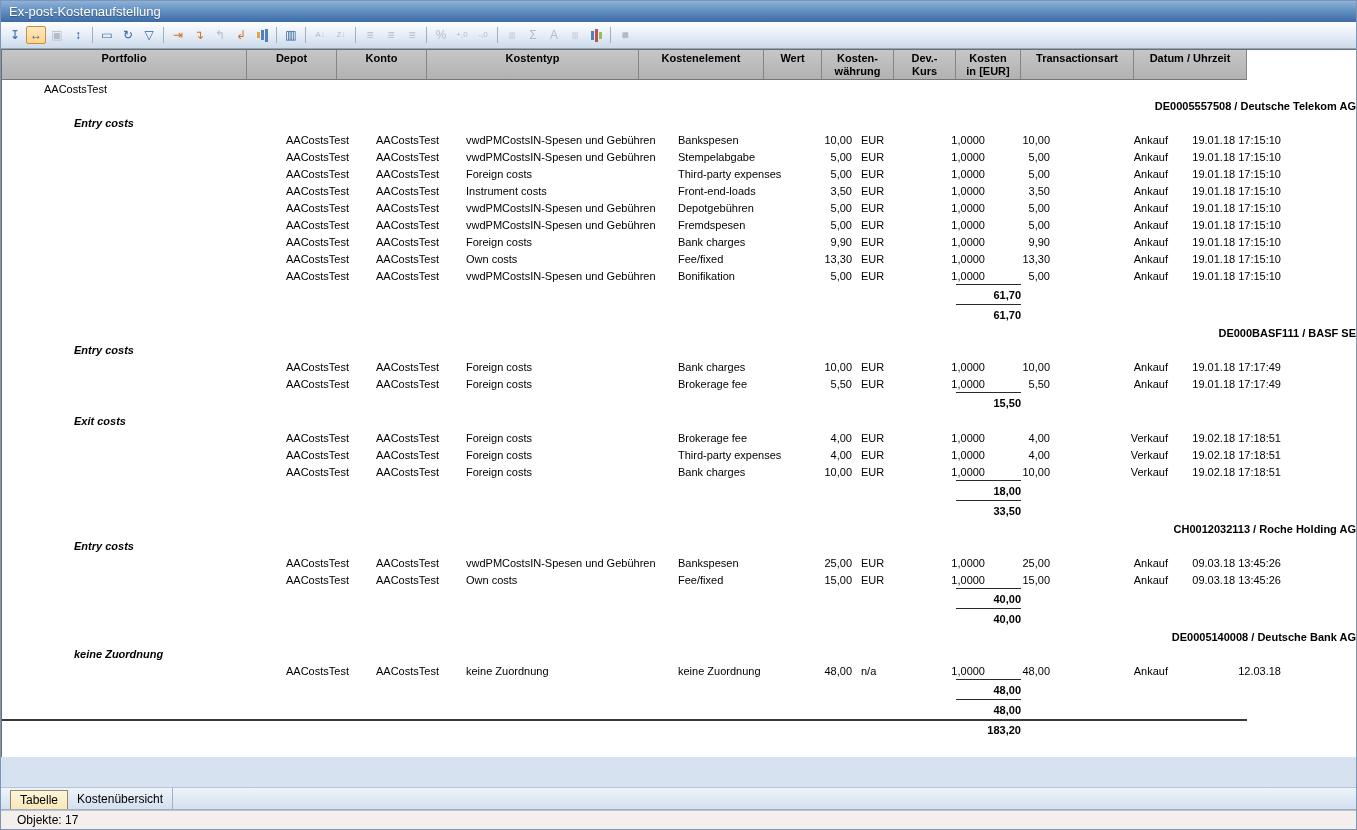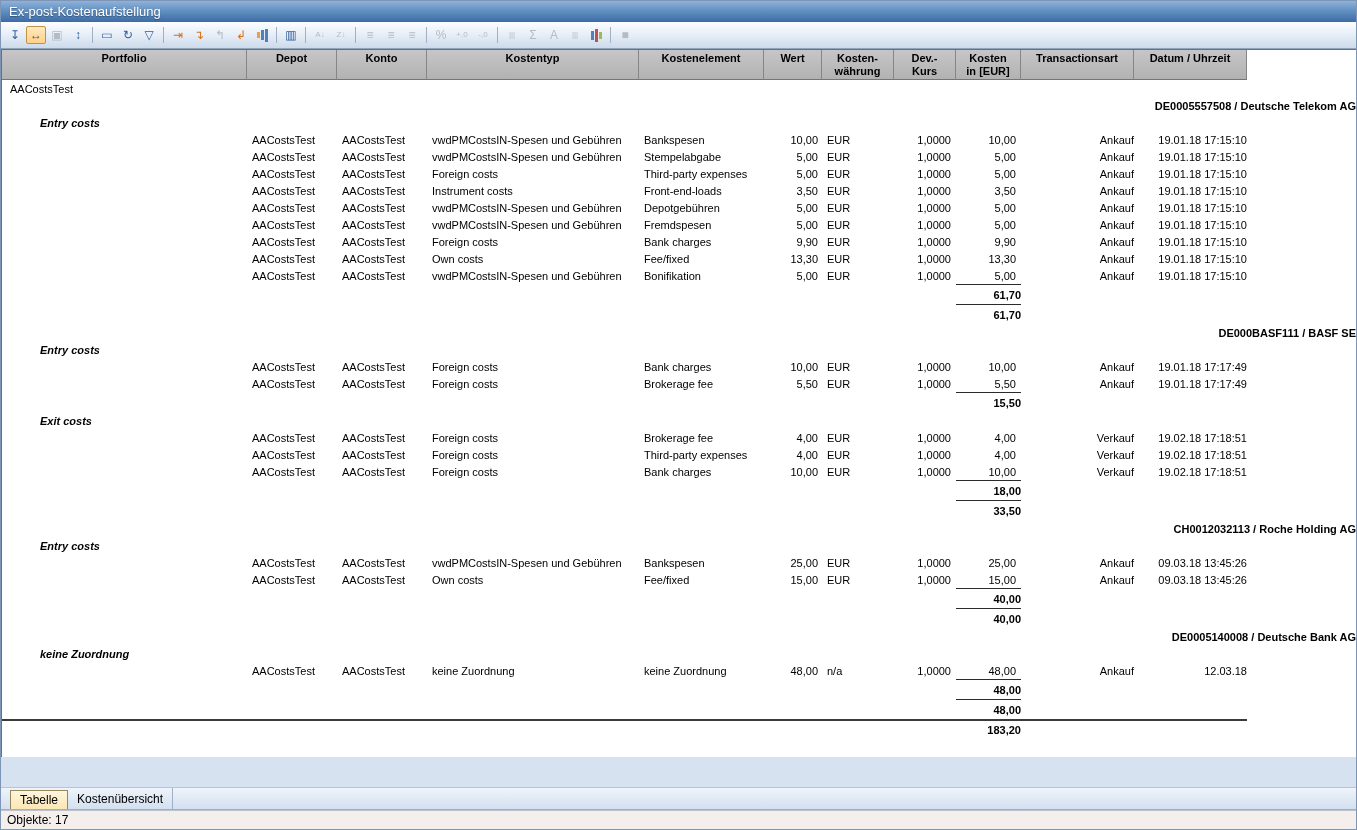--- a/index.html
+++ b/index.html
@@ -47,21 +47,21 @@
   .header { height:30px; }
   .hcell {
     background:linear-gradient(#c6c6c6, #b2b2b2);
     border-right:1px solid #858585; border-bottom:1px solid #757575;
     font-size:11px; font-weight:bold; text-align:center; padding-top:2px;
     display:flex; flex-direction:column; align-items:center; line-height:13px;
     white-space:nowrap; cursor:default;
   }
   .trow { white-space:nowrap; font-size:11px; display:flex; align-items:center; }
   .trow.grid { display:grid; align-items:center; }
-  .trow.label, .trow.data { height:17px; }
+  .trow.label, .trow.data { height:17px;margin-left:34px; }
   .trow.sum, .trow.grand { height:20px; }
   .lvl0 { padding-left:8px; }
   .lvl1 { padding-left:22px; }
   .lvl2 { padding-left:38px; }
   .bold { font-weight:bold;justify-content:flex-end; }
   .bolditalic { font-weight:bold; font-style:italic; }
   .trow span { overflow:visible; }
   .c2,.c3,.c4,.c5 { padding-left:5px; }
   .c6 { text-align:right; padding-right:4px; }
   .c7 { padding-left:5px; }
@@ -81,21 +81,21 @@
   .tab {
     display:flex; align-items:center; padding:0 9px; cursor:default;
   }
   .tab.active {
     background:linear-gradient(#fdf5dd, #fbe7b5);
     border:1px solid #95875f; border-bottom:none; margin-top:2px;
   }
   .tab.inactive { border-right:1px solid #9fb0c4; }
   .statusbar {
     height:19px; background:#f4efec; border-top:1px solid #bcc2cc;
-    font-size:12px; padding:2px 6px; display:flex; align-items:center;
+    font-size:12px; padding:2px 16px; display:flex; align-items:center;
   }
 </style>
 </head>
 <body>
 
 <div class="window">
 
   <div class="titlebar">
     <span>Ex-post-Kostenaufstellung</span>
   </div>

